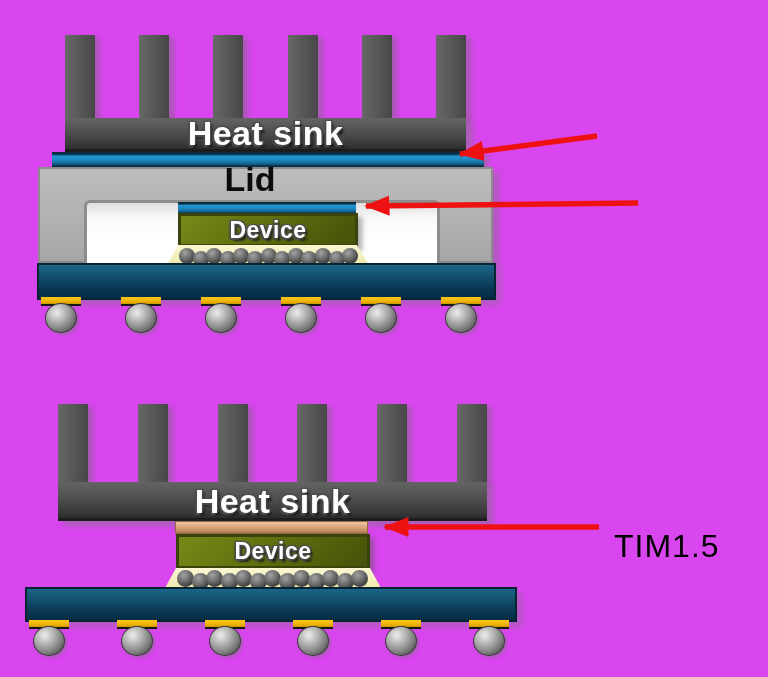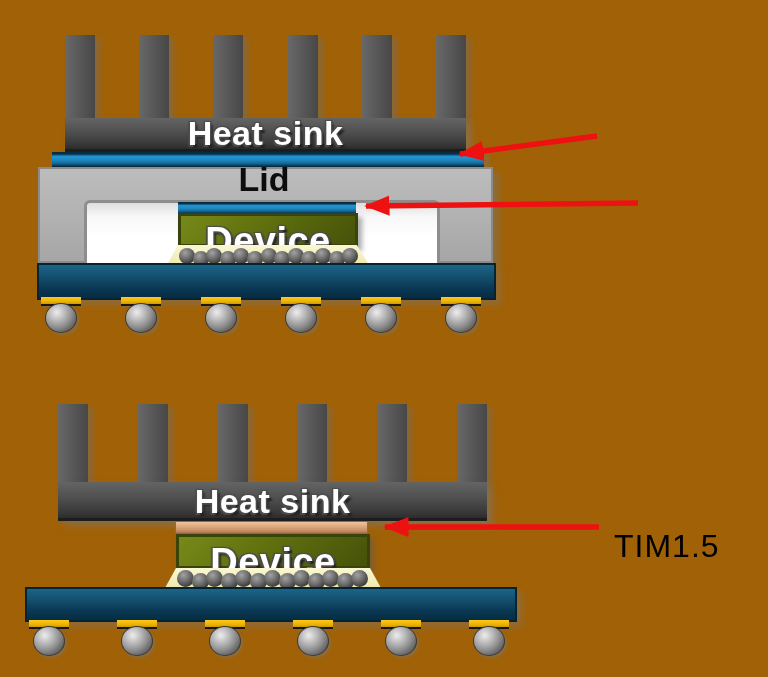--- a/index.html
+++ b/index.html
@@ -3,21 +3,21 @@
 <meta charset="utf-8">
 <style>
   :root{
     --arrow-red:#ee1111;
     --lid-gray:#b4b4b4;
     --heatsink-dark:#4e4e4e;
   }
   html,body{margin:0;padding:0;background:#fdfdfd;}
   #canvas{
     position:relative;width:768px;height:677px;overflow:hidden;
-    background:#a16207;
+    background:#d946ef;
     font-family:"Liberation Sans","DejaVu Sans",sans-serif;
   }
   #canvas *{box-sizing:border-box;}
   .abs{position:absolute;}
 
   
   .fin{
     position:absolute;
     background:linear-gradient(to right,#686868,#565656 55%,#474747);
     box-shadow:5px 3px 5px rgba(110,110,110,.45);
@@ -29,21 +29,21 @@
     box-shadow:6px 5px 6px rgba(120,120,120,.5);
   }
   .hs-label,.dev-label{
     position:absolute;display:flex;align-items:center;justify-content:center;
     color:#fff;font-weight:700;letter-spacing:.5px;
     text-shadow:-1.5px -1.5px 1px #4c4c4c,1.5px -1.5px 1px #4c4c4c,
                 -1.5px 1.5px 1px #4c4c4c,2.5px 2.5px 2px #222;
     white-space:nowrap;
   }
   .hs-label{font-size:34px;}
-  .dev-label{font-size:38px;margin-top:11px;}
+  .dev-label{font-size:23px;}
 
   
   .tim-blue{
     position:absolute;
     background:linear-gradient(180deg,#0a2c41 0%,#0a2c41 12%,#2196d2 30%,#1e86bd 55%,#10618d 80%,#0a2c41 94%,#0a2c41 100%);
     box-shadow:5px 3px 4px rgba(120,120,120,.4);
   }
   .tim-tan{
     position:absolute;
     background:linear-gradient(180deg,#eec49e 0%,#dba77c 45%,#c08a5d 85%,#a87450 100%);
@@ -127,21 +127,21 @@
         <div class="fin" style="left: 436px; top: 35px; width: 30px; height: 87px;"></div>
       </div>
 
     <div class="hs-base" style="left:65px;top:118px;width:401px;height:34px;"></div>
     <div class="hs-label" style="left:65px;top:115px;width:401px;height:36px;">Heat sink</div>
 
     <div class="tim-blue" style="left:52px;top:152px;width:432px;height:15px;"></div>
 
     <div class="lid-body" style="left:38px;top:167px;width:455px;height:96px;"></div>
     <div class="lid-cavity" style="left:84px;top:200px;width:356px;height:63px;"></div>
-    <div class="lid-label" style="left:164px;top:165px;width:200px;height:28px;">Lid</div>
+    <div class="lid-label" style="left:150px;top:165px;width:200px;height:28px;">Lid</div>
 
     <div class="tim-blue" style="left:178px;top:202px;width:178px;height:12px;box-shadow:none;"></div>
 
     <div class="device" style="left:178px;top:213px;width:180px;height:34px;"></div>
     <div class="dev-label" style="left:178px;top:211px;width:180px;height:38px;">Device</div>
 
     <div class="trapezoid" style="left:167px;top:245px;width:202px;height:20px;clip-path:polygon(5.4% 0,94% 0,100% 100%,0 100%);"></div>
     <div class="abs">
         <div class="solder-ball" style="left: 179px; top: 248px; width: 16px; height: 16px;"></div>
         <div class="solder-ball" style="left: 192.6px; top: 251px; width: 16px; height: 16px;"></div>

